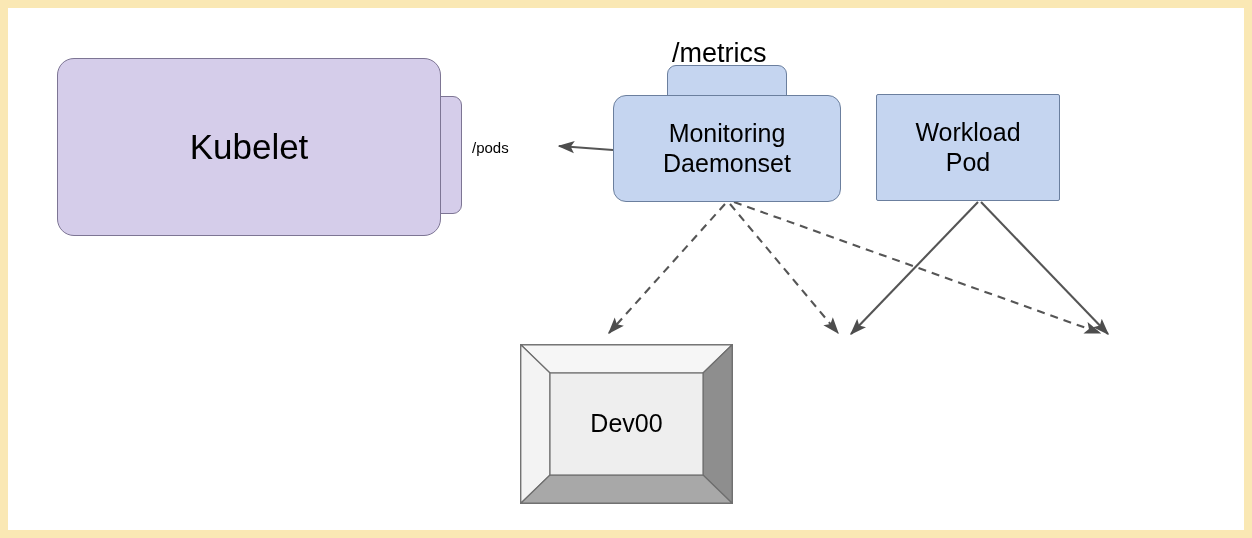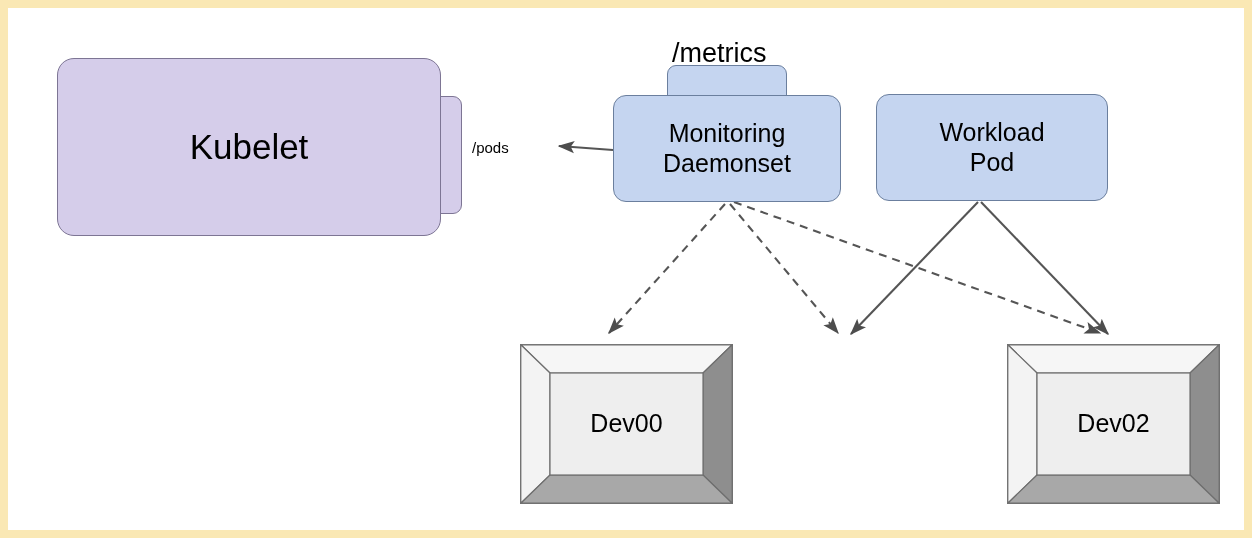--- a/index.html
+++ b/index.html
@@ -144,25 +144,25 @@
   }
   #monitoring-box .node-label {
     font-size: 25px;
   }
 
   
   #workload-box {
     position: absolute;
     left: 868px;
     top: 86px;
-    width: 232px;
+    width: 184px;
     height: 107px;
     background: #c5d5f0;
     border: 1.4px solid #6b7f9e;
-    border-radius: 13px;
+    border-radius: 2px;
     box-sizing: border-box;
     padding-left: 24px;
   }
   #workload-box .node-label {
     font-size: 25px;
   }
 
   
   .device-node {
     position: absolute;
@@ -252,26 +252,15 @@
         <polygon points="0.8,0.8 212.2,0.8 183,29 30,29" fill="#f6f6f6" stroke="#6e6e6e" stroke-width="1.2"></polygon>
         <polygon points="0.8,0.8 30,29 30,131 0.8,159.2" fill="#f3f3f3" stroke="#6e6e6e" stroke-width="1.2"></polygon>
         <polygon points="212.2,0.8 212.2,159.2 183,131 183,29" fill="#8e8e8e" stroke="#6e6e6e" stroke-width="1.2"></polygon>
         <polygon points="0.8,159.2 30,131 183,131 212.2,159.2" fill="#a8a8a8" stroke="#6e6e6e" stroke-width="1.2"></polygon>
         <rect x="30" y="29" width="153" height="102" fill="#eeeeee" stroke="#6e6e6e" stroke-width="1.2"></rect>
       </svg>
       <div class="node-label">Dev00</div>
     </div>
 
 
-    <div class="device-node" id="dev02">
-      <svg class="device-frame" viewBox="0 0 213 160" preserveAspectRatio="none" xmlns="http://www.w3.org/2000/svg">
-        <rect x="0.8" y="0.8" width="211.4" height="158.4" fill="#f2f2f2" stroke="#636363" stroke-width="1.4"></rect>
-        <polygon points="0.8,0.8 212.2,0.8 183,29 30,29" fill="#f6f6f6" stroke="#6e6e6e" stroke-width="1.2"></polygon>
-        <polygon points="0.8,0.8 30,29 30,131 0.8,159.2" fill="#f3f3f3" stroke="#6e6e6e" stroke-width="1.2"></polygon>
-        <polygon points="212.2,0.8 212.2,159.2 183,131 183,29" fill="#8e8e8e" stroke="#6e6e6e" stroke-width="1.2"></polygon>
-        <polygon points="0.8,159.2 30,131 183,131 212.2,159.2" fill="#a8a8a8" stroke="#6e6e6e" stroke-width="1.2"></polygon>
-        <rect x="30" y="29" width="153" height="102" fill="#eeeeee" stroke="#6e6e6e" stroke-width="1.2"></rect>
-      </svg>
-      <div class="node-label">Dev02</div>
-    </div>
 
   </div>
 </div>
 
 </body></html>

